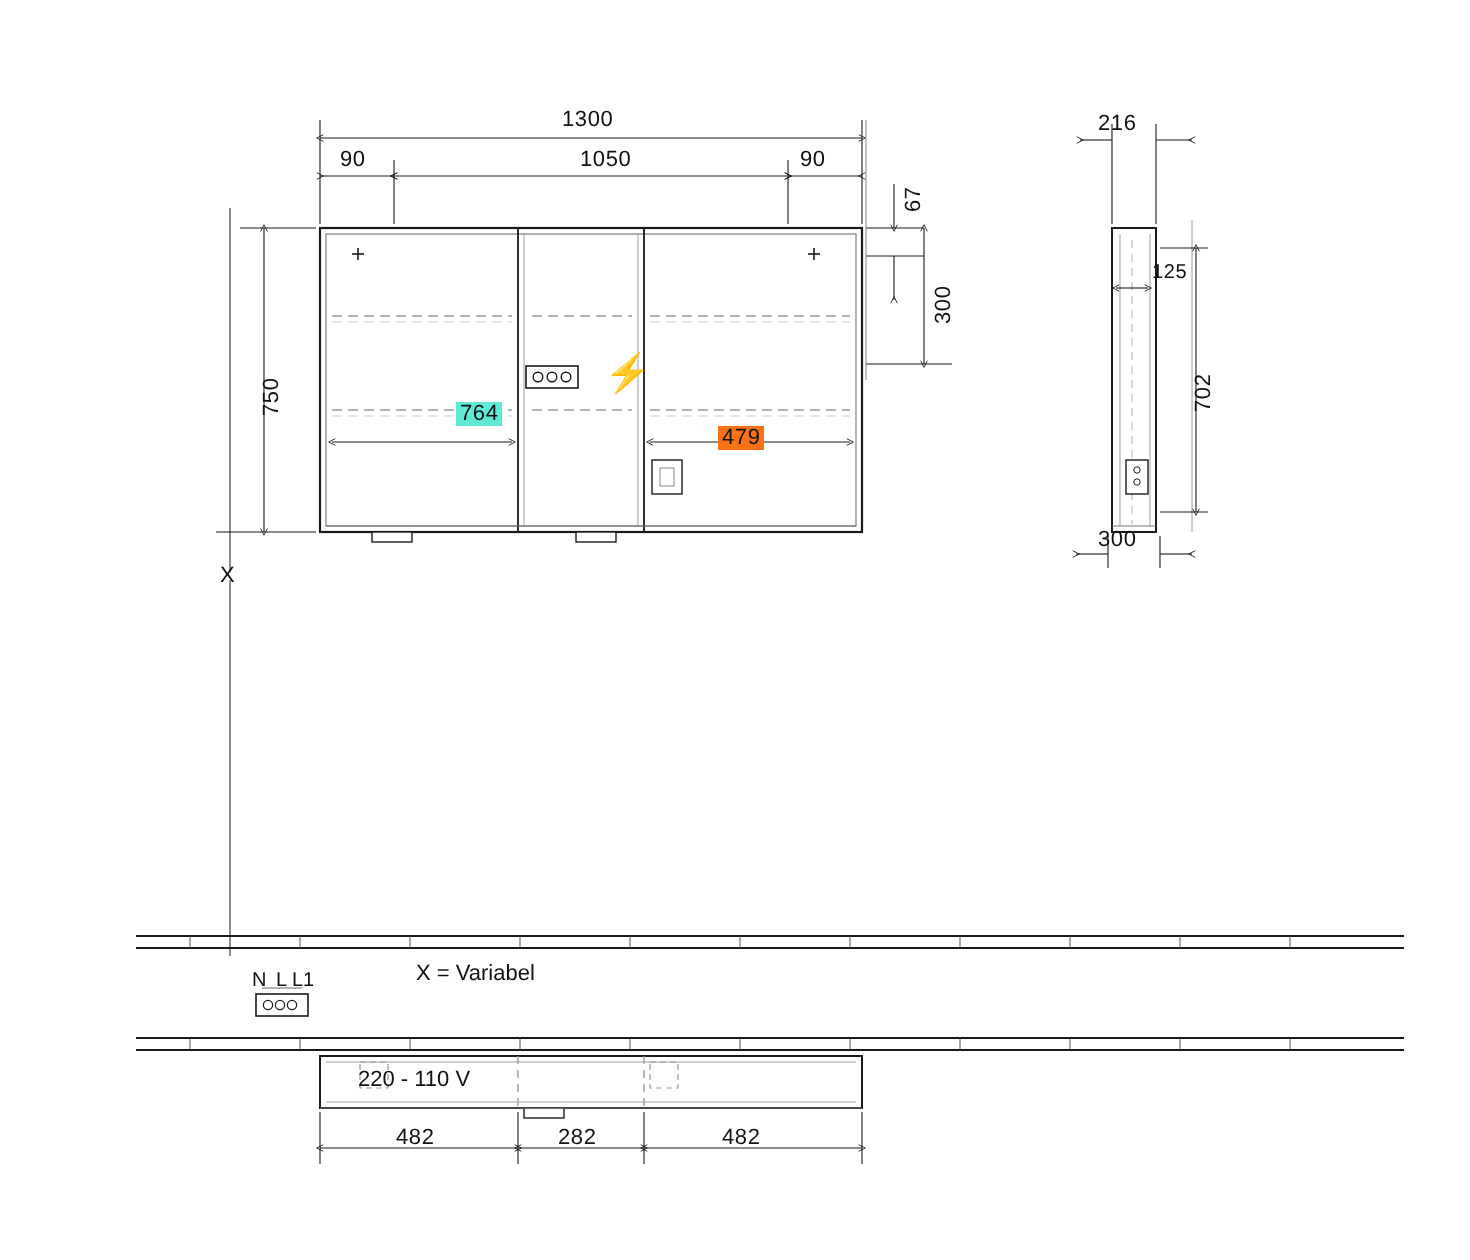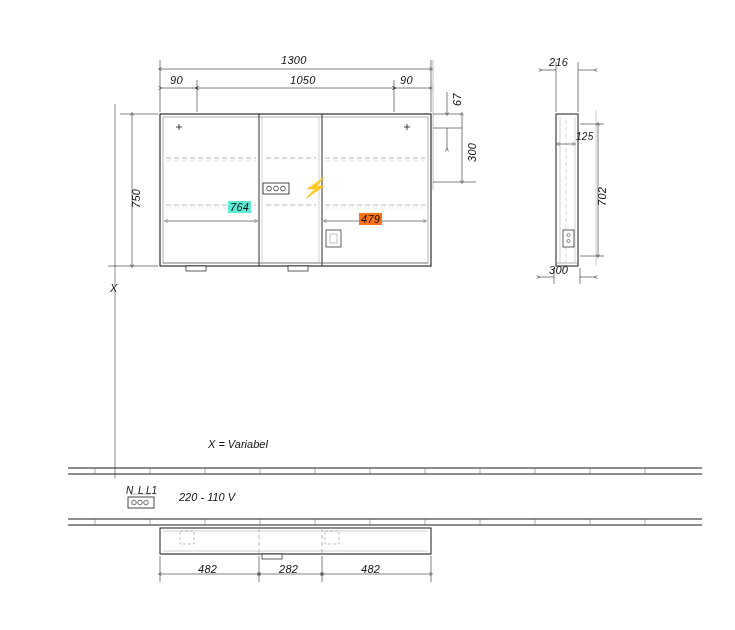--- a/index.html
+++ b/index.html
@@ -13,21 +13,20 @@
     position: relative;
     font-family: "Liberation Sans", sans-serif;
     color: #1a1a1a;
     overflow: hidden;
   }
   #sheet {
     position: absolute;
     left: 0; top: 0;
     width: 590px;
     height: 630px;
-    font-style: italic;
   }
   svg.draw {
     position: absolute;
     left: 0; top: 0;
     width: 735px;
     height: 630px;
   }
   .dim-text {
     position: absolute;
     font-size: 11px;
@@ -38,20 +37,21 @@
   }
   .dim-text.rot {
     transform-origin: 0 0;
     transform: rotate(-90deg);
   }
   .note-text {
     position: absolute;
     font-size: 11px;
     color: #111111;
     white-space: nowrap;
+    margin-top: 43px;
   }
   .tiny-text {
     position: absolute;
     font-size: 8px;
     color: #111111;
     white-space: nowrap;
   }
   .bolt {
     position: absolute;
     font-size: 19px;

